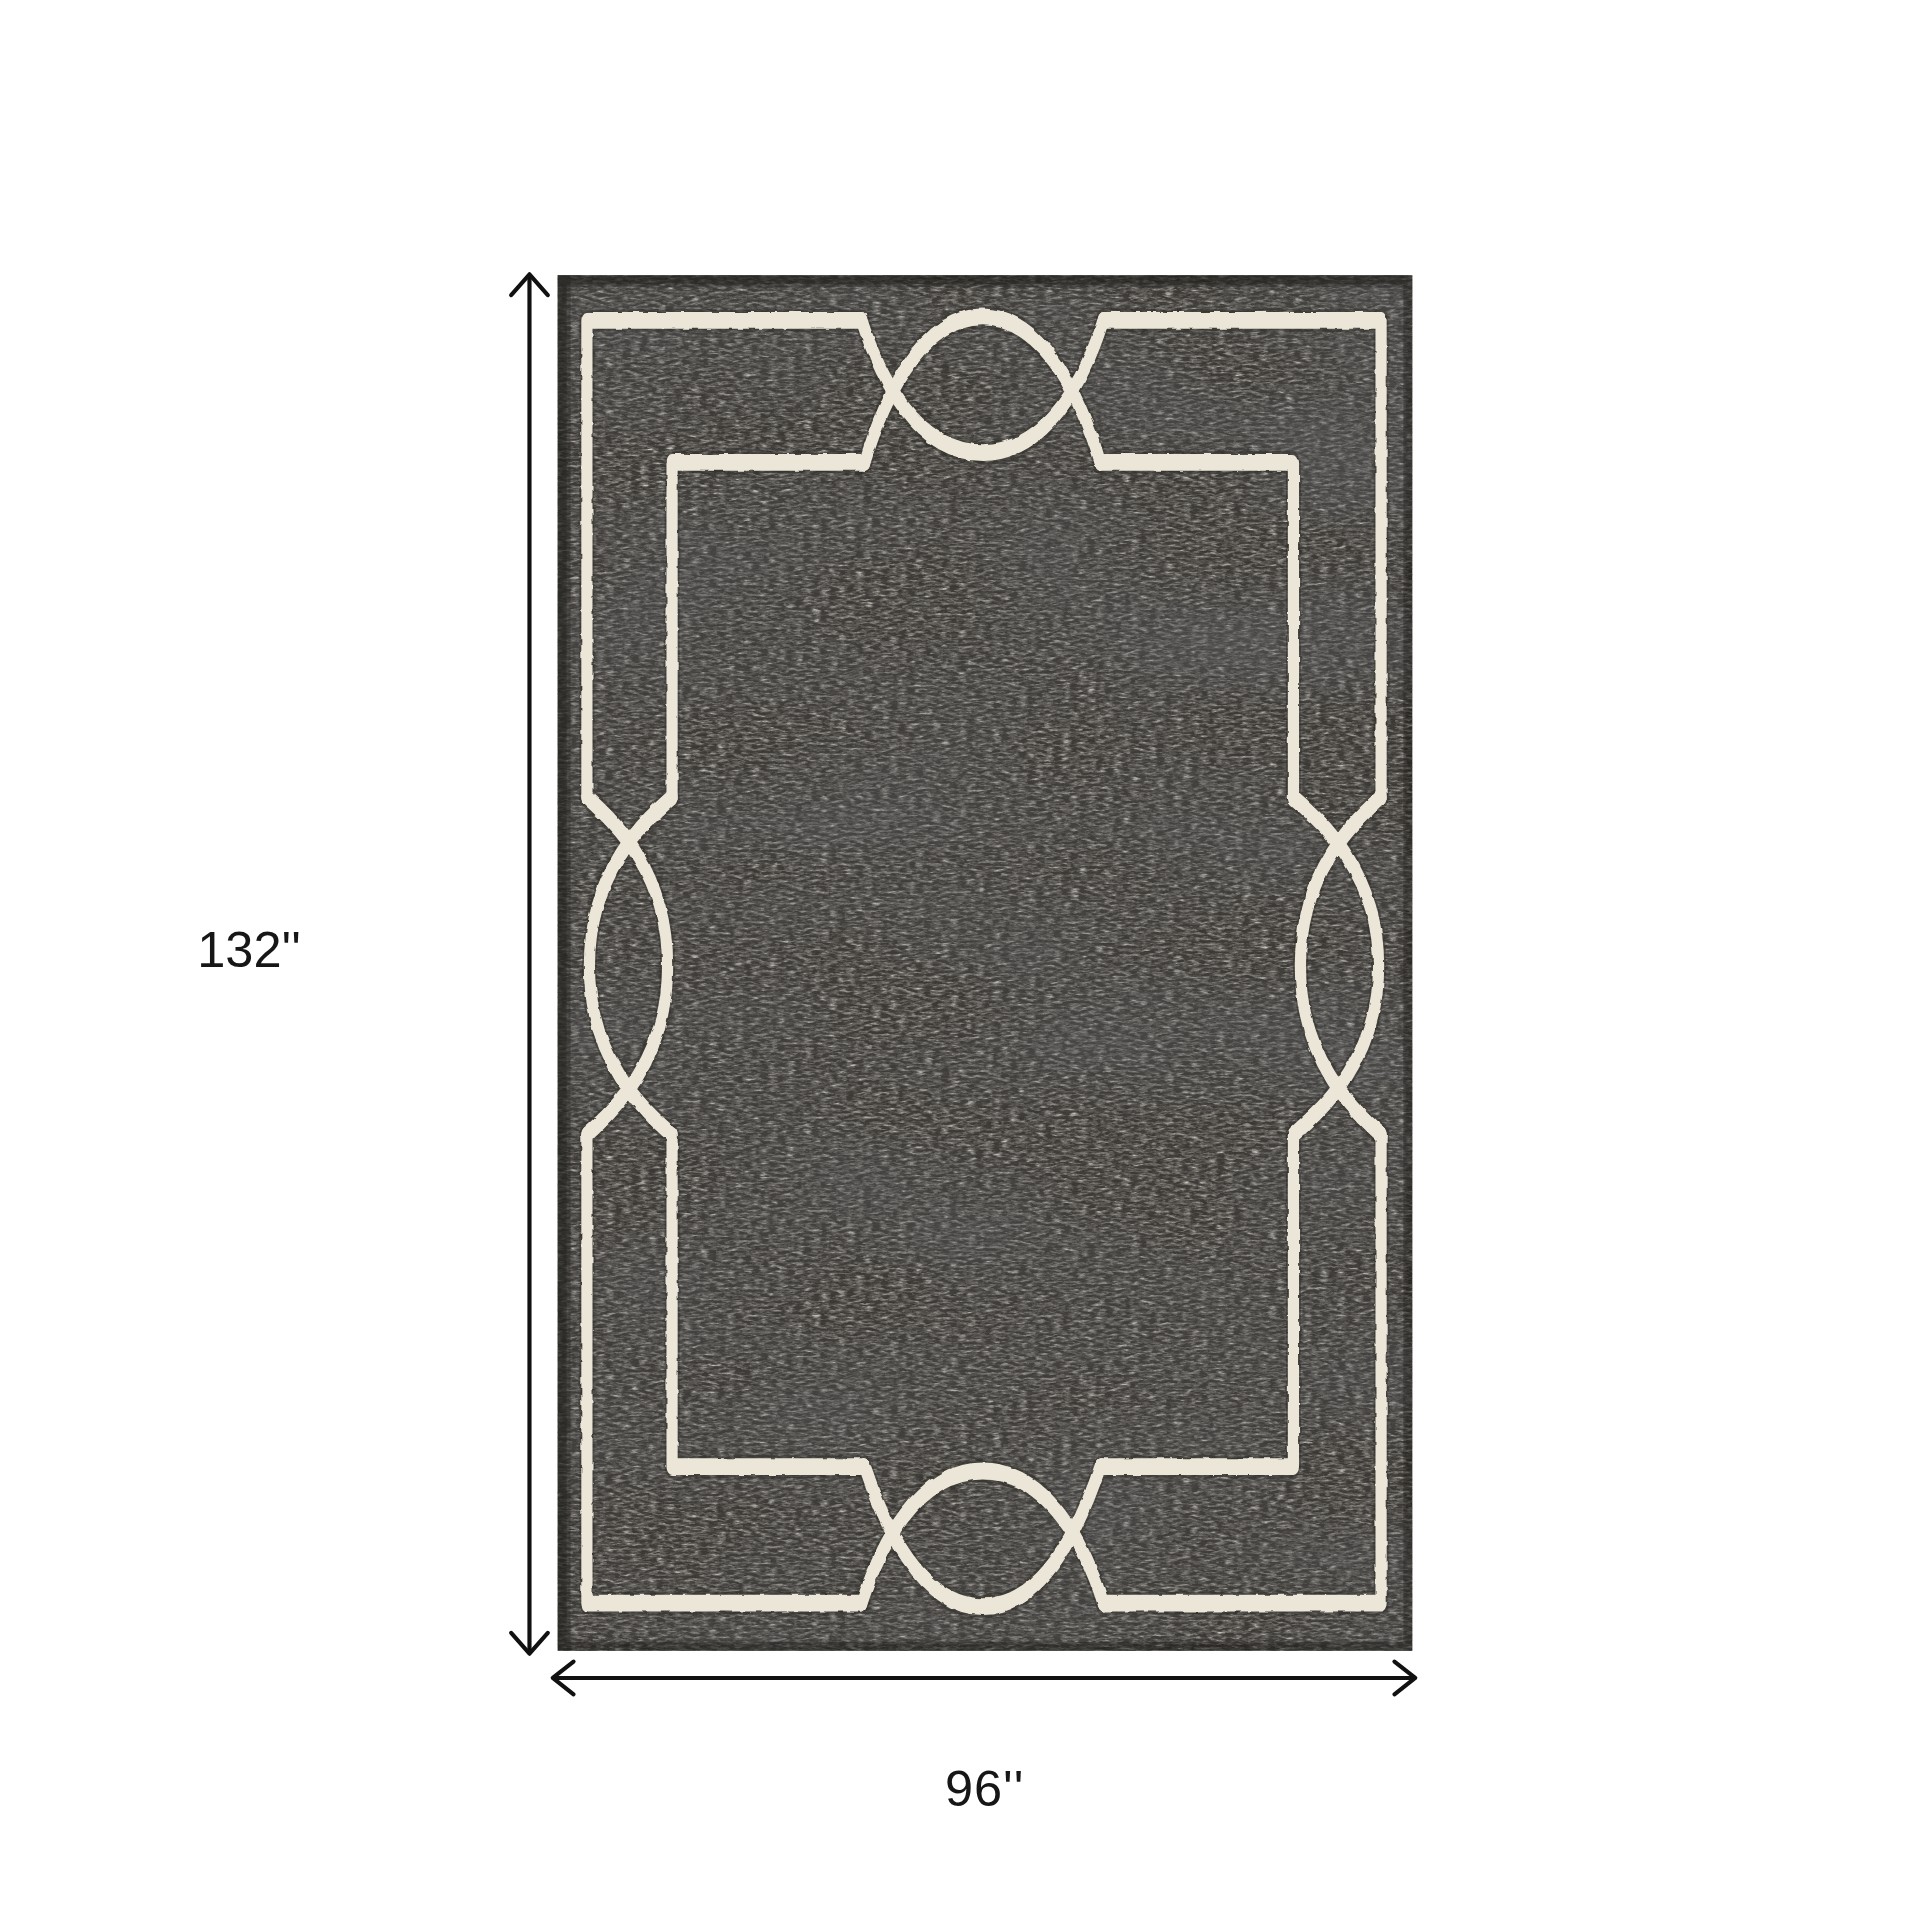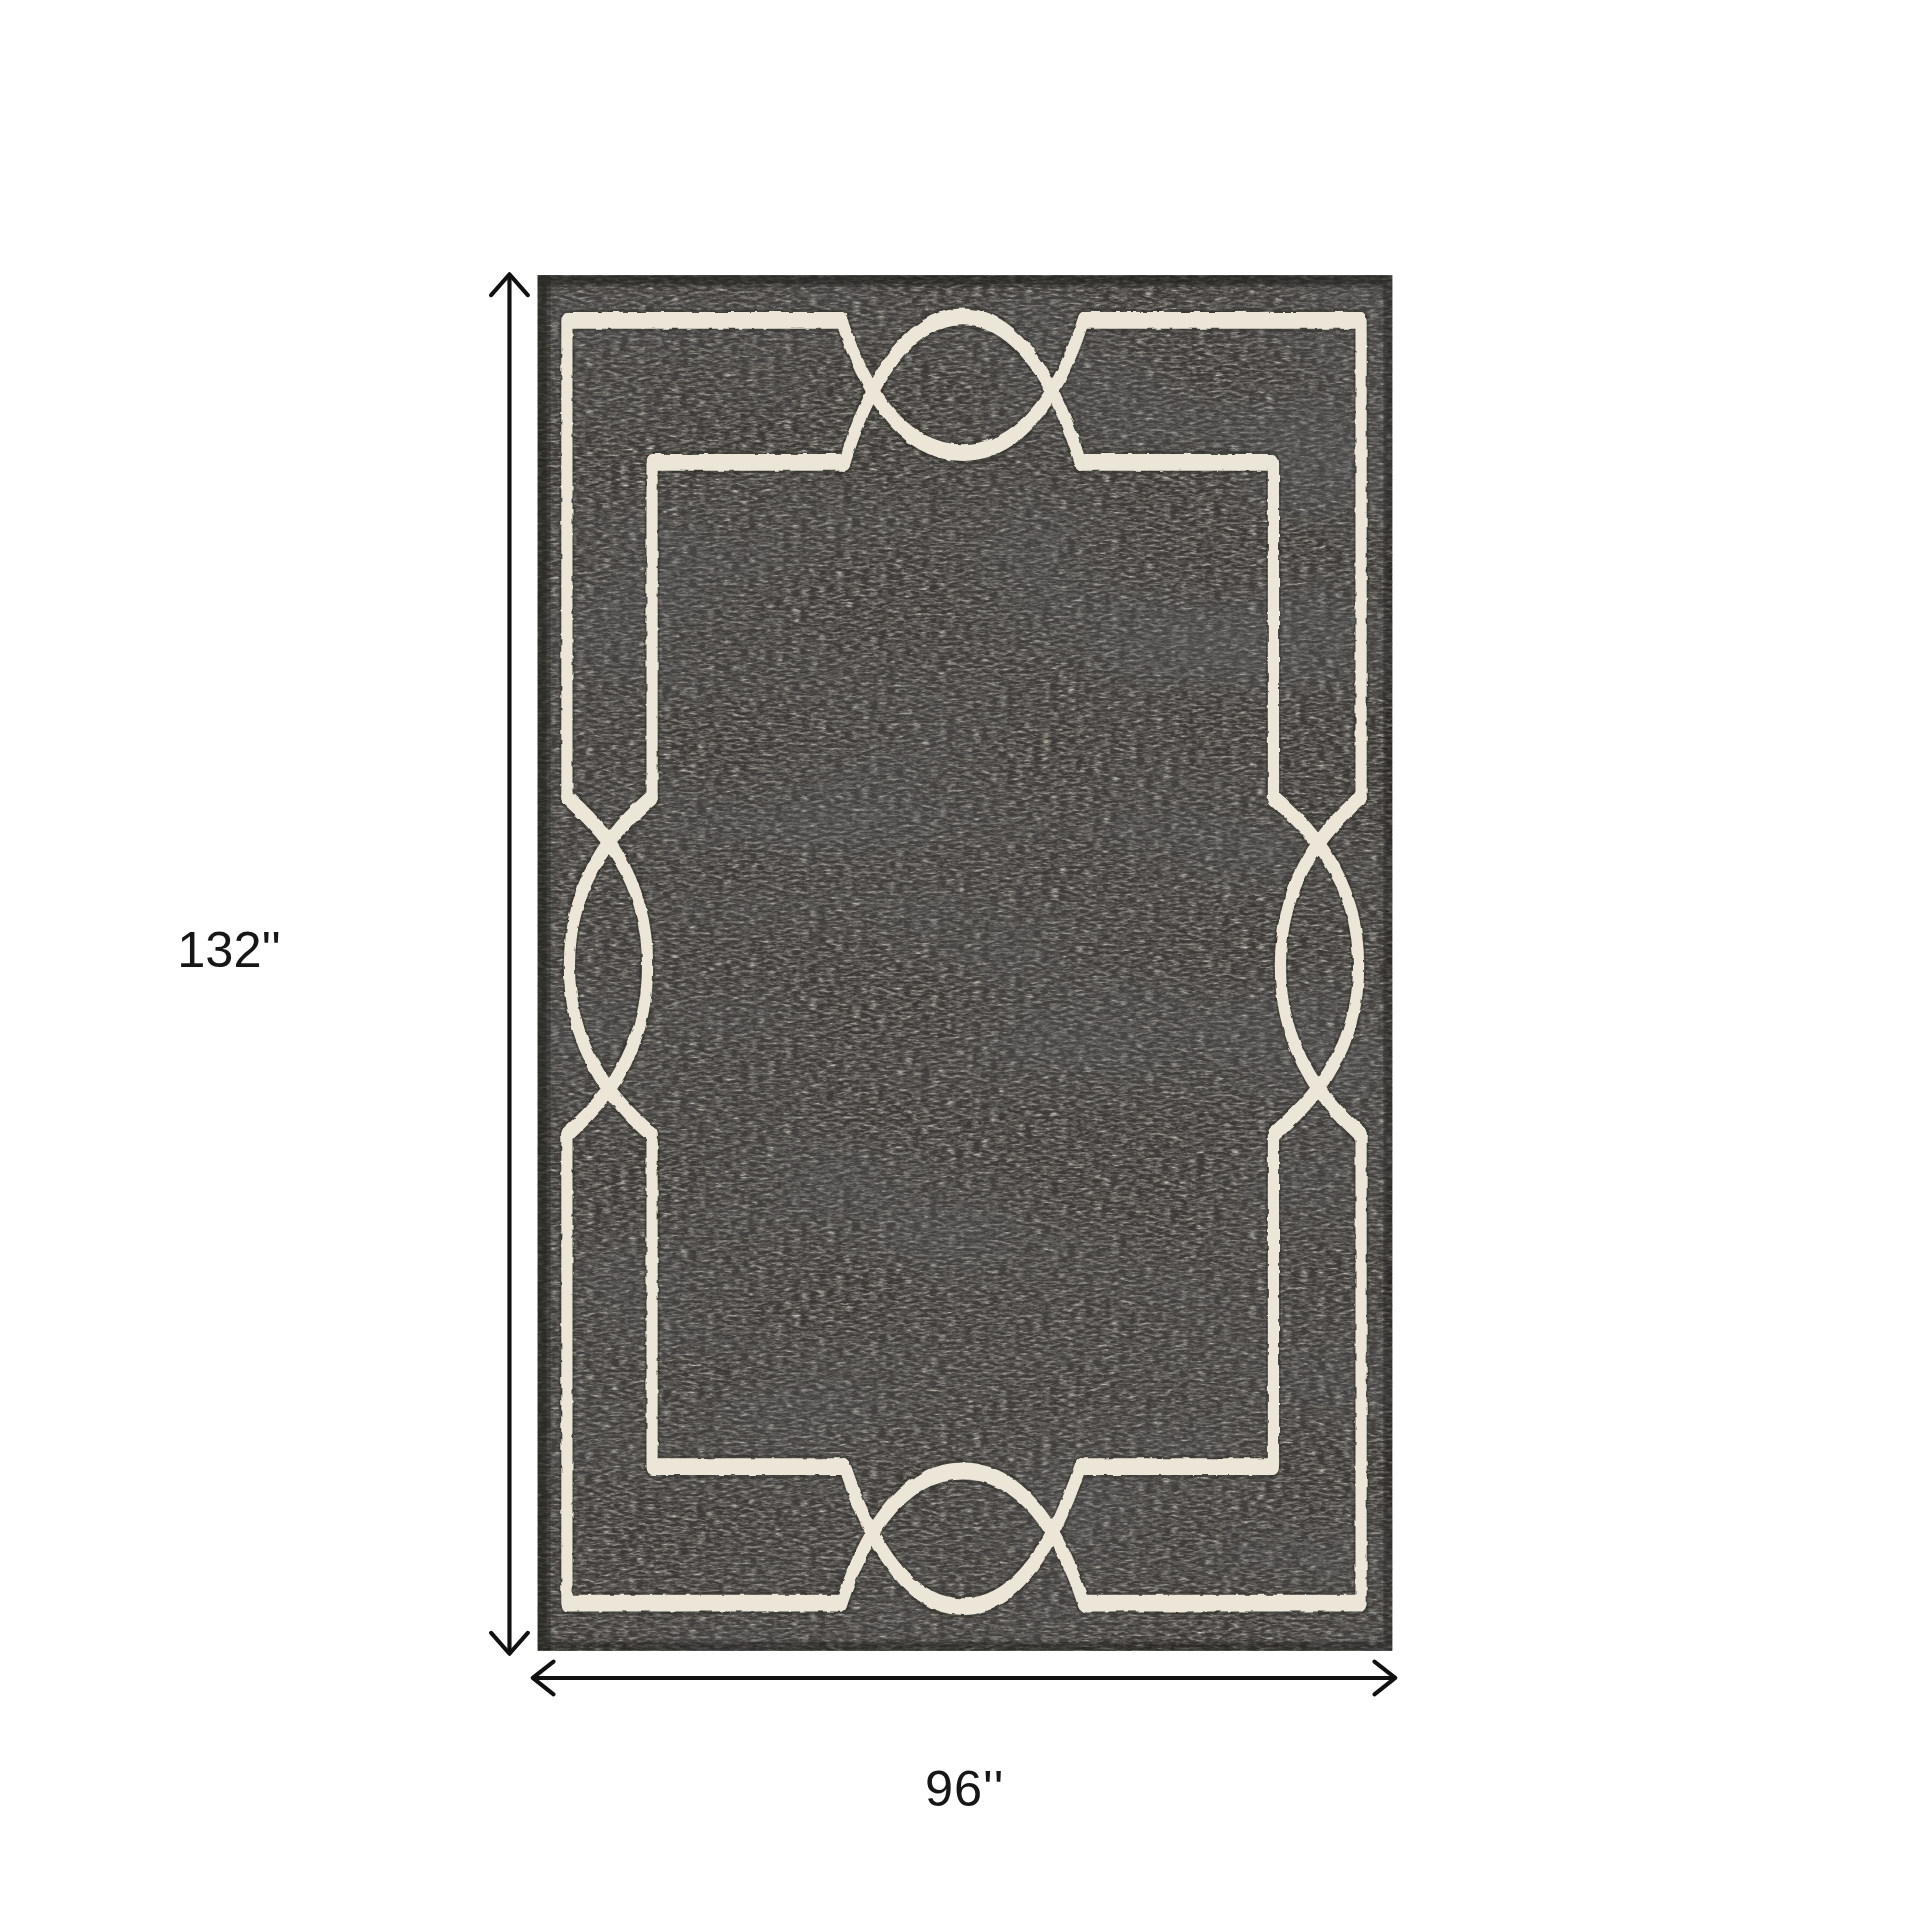--- a/index.html
+++ b/index.html
@@ -1,17 +1,17 @@
 <!DOCTYPE html>
 <html><head>
 <meta charset="utf-8">
 <style>
   html,body{margin:0;padding:0;background:#ffffff;}
   .page{position:relative;width:1862px;height:1927px;background:#ffffff;overflow:hidden;
-        font-family:"Liberation Sans", sans-serif;}
+        font-family:"Liberation Sans", sans-serif;margin-left:20px;}
 </style>
 </head>
 <body>
 <div class="page">
 <svg width="1927" height="1927" viewBox="0 0 1946 1946" xmlns="http://www.w3.org/2000/svg">
   <defs>
     <clipPath id="rugclip">
           <rect x="543" y="278" width="863" height="1389"></rect>
         </clipPath>
     <filter id="heather" x="0%" y="0%" width="100%" height="100%">

